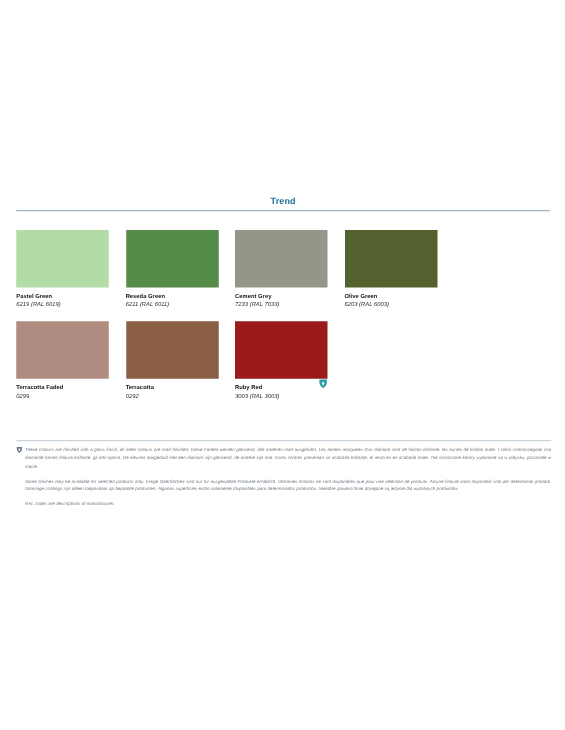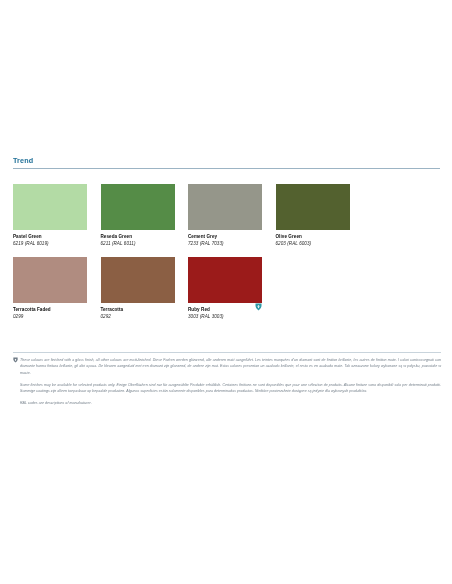--- a/index.html
+++ b/index.html
@@ -24,20 +24,21 @@
     width: 452px;
     height: 584px;
   }
 
   
   .section-header {
     position: absolute;
     left: 13px;
     top: 156px;
     width: 427px;
+    text-align: center;
   }
   .section-title {
     font-size: 7.2px;
     font-weight: bold;
     color: #1f6f97;
     letter-spacing: 0.12px;
     line-height: 9px;
     margin: 0;
     padding: 0 0 2.5px 0;
   }

